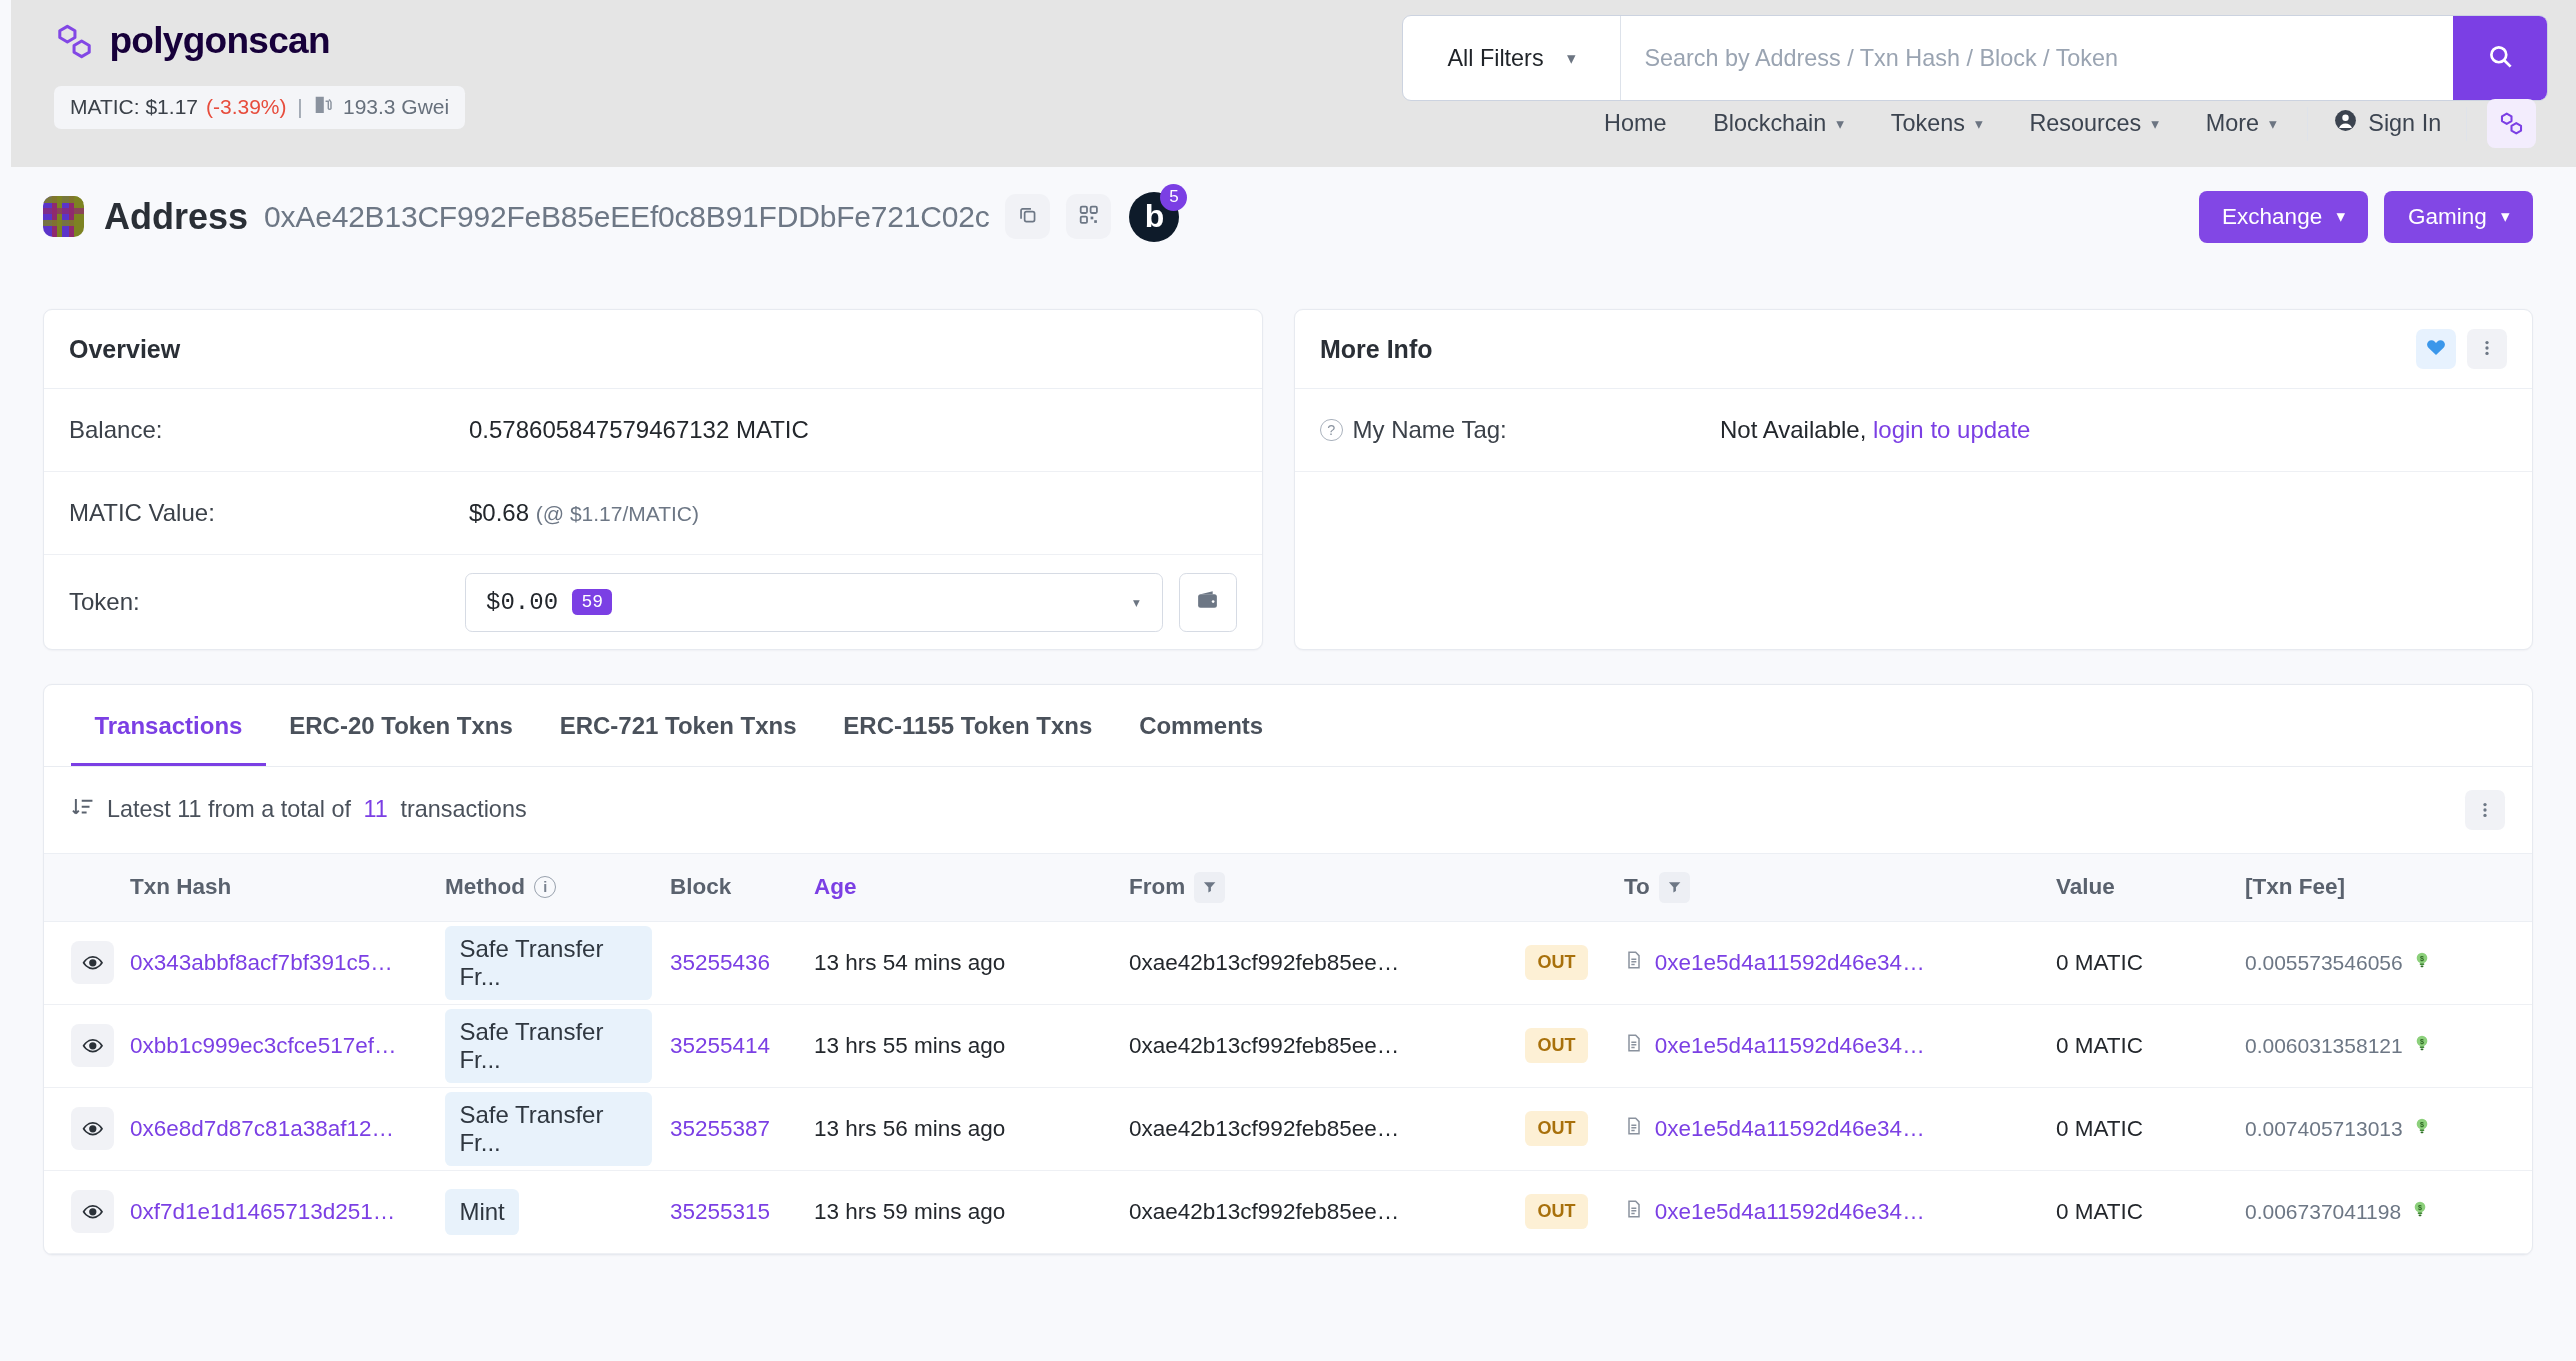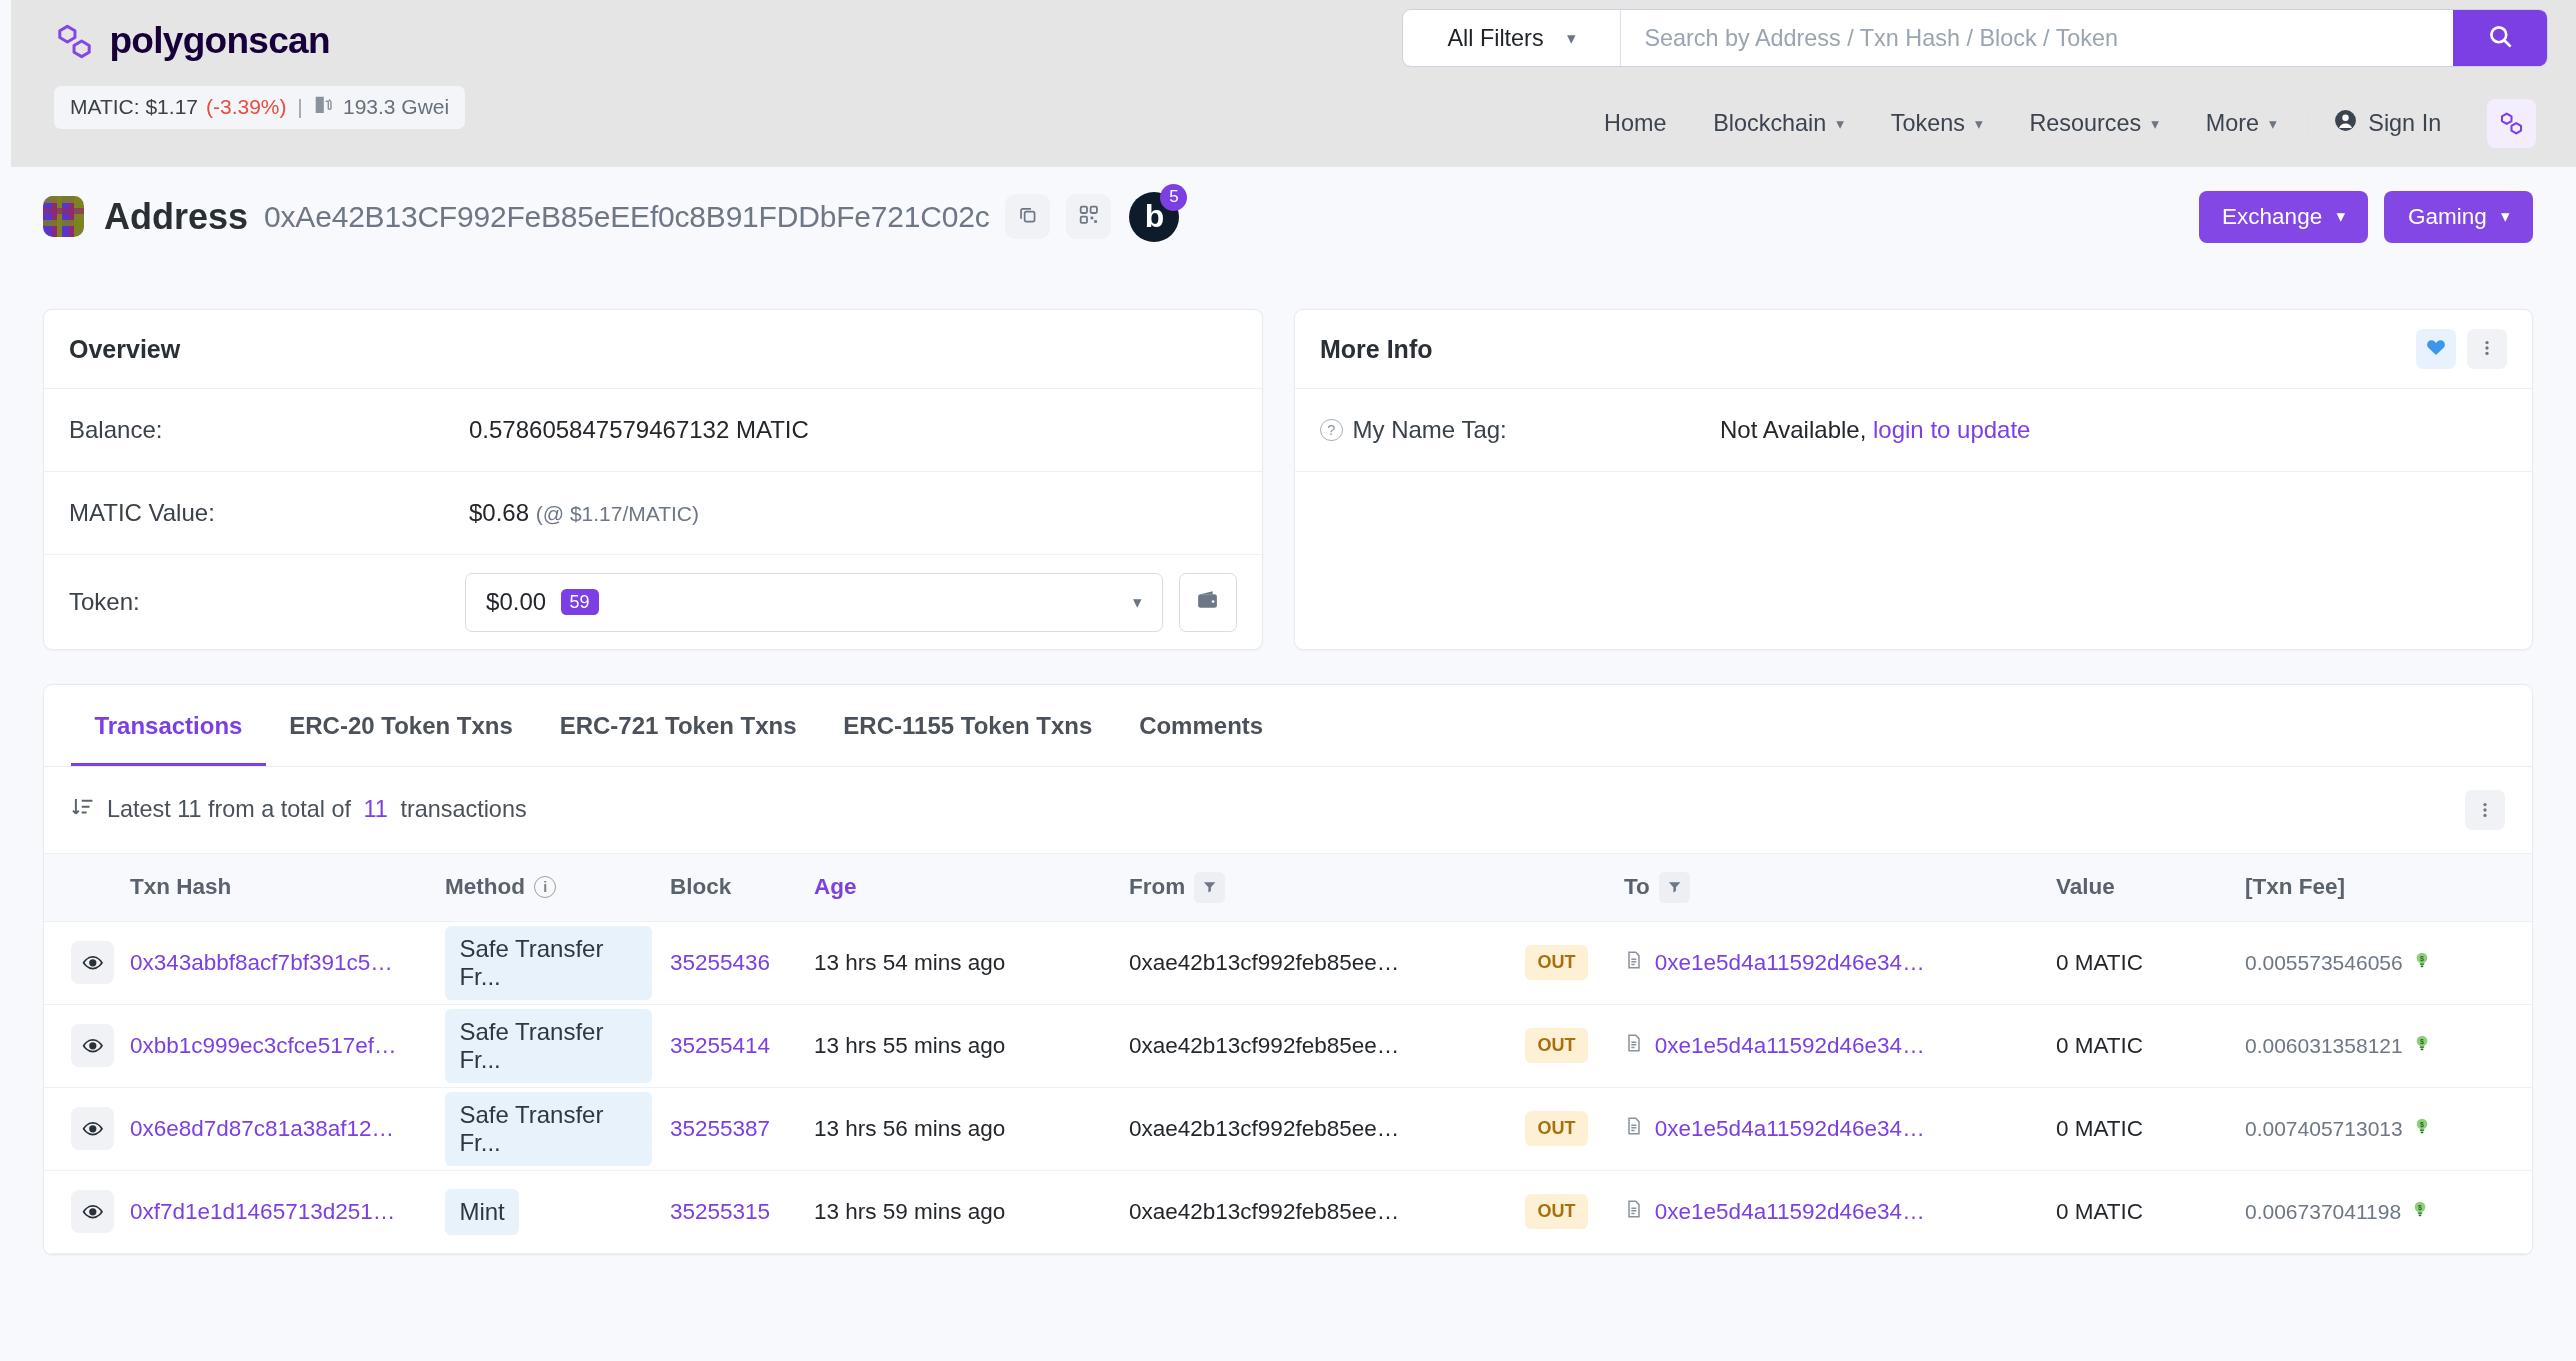--- a/index.html
+++ b/index.html
@@ -21,22 +21,22 @@
     position: absolute; left: 43px; top: 86px;
     background: #f4f5f8; border-radius: 7.2px;
     padding: 8px 16px; display: flex; align-items: center; gap: 8px;
     font-size: 21px; color: #3b4149; justify-content: space-between;
   }
   .ticker .down { color: #e74c3c; }
   .ticker .sep { color: #9aa2ad; margin: 0 2.7px; }
   .ticker .gas { color: #67707c; }
 
   .searchwrap {
-    position: absolute; left: 1391px; top: 9px;
-    width: 1146px; height: 58px;
+    position: absolute; left: 1391px; top: 15px;
+    width: 1146px; height: 86px;
     display: flex; align-items: stretch;
     border: 0.9px solid #ccd3e0; border-radius: 9px; overflow: hidden;
     background: #fff;
   }
   .filter-sel {
     width: 218px; display: flex; align-items: center; justify-content: center; gap: 23.4px;
     font-size: 23.4px; color: #1f2328; border-right: 0.9px solid #dde2ea; cursor: pointer;
   }
   .filter-sel .chev { color: #6c7582; font-size: 17px; }
   .search-input {
@@ -137,21 +137,21 @@
   .muted { color: #6d7785; font-size: 21px; }
   .qmark {
     width: 22.5px; height: 22.5px; border-radius: 50%; border: 1.8px solid #aab2bd; color: #8b94a0;
     font-size: 14.4px; display: flex; align-items: center; justify-content: center; flex: none;
   }
   .lnk { color: #7b3fe4; cursor: pointer; }
 
   .token-row { height: 94px; }
   .token-sel {
     width: 704px; height: 59px; border: 0.9px solid #d6dbe4; border-radius: 7.2px; background: #fff;
-    display: flex; align-items: center; padding: 0 20px; gap: 14.4px; cursor: pointer;
+    display: flex; align-items: center; padding: 0 20px; gap: 14.4px; cursor: pointer; font-family: Liberation Mono, monospace;
   }
   .token-sel .amt { font-size: 24px; color: #23272c; }
   .token-sel .badge {
     background: #7b3fe4; color: #fff; font-size: 18px; border-radius: 5.4px; padding: 2.7px 9px;
   }
   .token-sel .chev { margin-left: auto; color: #6c7582; font-size: 17px; }
   .wallet-btn {
     width: 59px; height: 59px; margin-left: 16px; border: 0.9px solid #d6dbe4; border-radius: 7.2px;
     background: #fff; display: flex; align-items: center; justify-content: center; cursor: pointer;
   }

